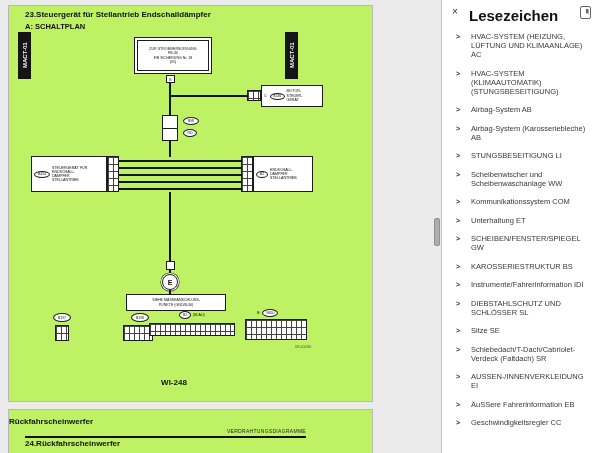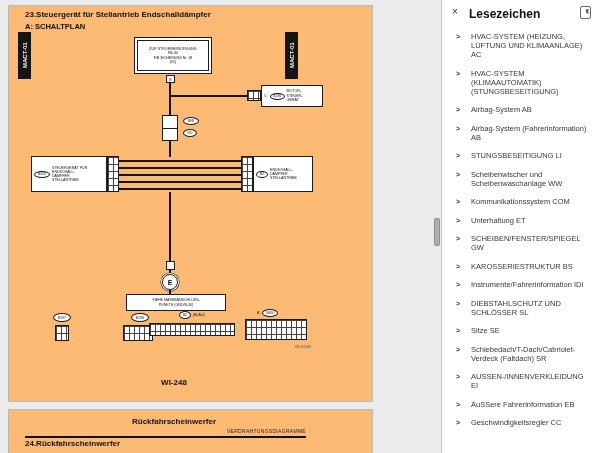--- a/index.html
+++ b/index.html
@@ -1,18 +1,18 @@
 <!DOCTYPE html>
 <html><head>
 <meta charset="utf-8">
 <style>
   html,body{margin:0;padding:0;width:600px;height:453px;overflow:hidden;
     font-family:"Liberation Sans",sans-serif;background:#ebebeb;}
   .viewer{position:absolute;left:0;top:0;width:441px;height:453px;background:#ebebeb;}
-  .page{position:absolute;left:8px;width:365px;background:#fdba74;border:1px solid #b9b9b9;box-sizing:border-box;}
+  .page{position:absolute;left:8px;width:365px;background:#bef264;border:1px solid #b9b9b9;box-sizing:border-box;}
   .page1{top:5px;height:397px;}
   .page2{top:409px;height:44px;border-bottom:none;}
   .abs{position:absolute;}
   .blk{background:#151515;}
   .bx{border:1px solid #1c1c1c;background:#fff;box-sizing:border-box;}
   .t8b{font-size:8px;font-weight:bold;color:#111;white-space:nowrap;}
   .t7b{font-size:7.5px;font-weight:bold;color:#111;white-space:nowrap;}
   .t4{font-size:3.6px;color:#111;line-height:4.4px;}
   .t4c{font-size:3.6px;color:#111;line-height:4.4px;text-align:center;}
   .pre{white-space:pre-line;}
@@ -25,21 +25,21 @@
     repeating-linear-gradient(to bottom,#444 0 0.8px,transparent 0.8px 7px);
     background-color:#fff;box-sizing:border-box;}
   .wire{background:#151515;}
   .scroll-thumb{position:absolute;left:434px;top:218px;width:4px;height:26px;background:#aeaeae;
     border:0.5px solid #8f8f8f;border-radius:2px;}
   
   .panel{position:absolute;left:441px;top:0;width:159px;height:453px;background:#ffffff;
     border-left:1px solid #c6c6c6;box-sizing:border-box;}
   .panel-header{position:absolute;left:0;top:0;width:100%;height:26px;}
   .close{position:absolute;left:10px;top:7px;font-size:10px;color:#333;cursor:pointer;line-height:10px;}
-  .ptitle{position:absolute;left:27px;top:7px;font-size:12px;font-weight:bold;color:#111;}
+  .ptitle{position:absolute;left:27px;top:7px;font-size:15px;font-weight:bold;color:#111;}
   .opt-icon{position:absolute;left:138px;top:6px;width:11px;height:13px;border:1px solid #666;
     border-radius:2px;box-sizing:border-box;}
   .opt-icon:after{content:"";position:absolute;right:1.5px;top:1.5px;width:3px;height:6px;background:#666;
     clip-path:polygon(0 0,100% 0,100% 100%,50% 70%,0 100%);}
   .list{position:absolute;left:0;top:31px;width:159px;display:flex;flex-direction:column;gap:7.5px;}
   .bm{display:flex;align-items:flex-start;padding:1px 6px 1px 14px;cursor:pointer;}
   .chev{width:15px;flex:0 0 15px;font-size:7px;font-weight:bold;color:#2e2e2e;line-height:9px;}
   .bl{width:118px;font-size:7.5px;line-height:9px;color:#383838;}
 </style>
 </head>
@@ -128,21 +128,21 @@
       <span class="oval" style="width:16px;height:8px;">B450</span>
     </div>
     <div class="abs grid" style="left:236px;top:313px;width:62px;height:21px;"></div>
 
     <div class="abs" style="left:286px;top:339px;font-size:3.8px;color:#555;">WI-01080</div>
 
     <div class="abs t8b" style="left:0;top:372px;width:330px;text-align:center;">WI-248</div>
   </div>
 
   <div class="page page2">
-    <div class="abs t8b" style="left:0;top:7px;width:330px;text-align:center;">Rückfahrscheinwerfer</div>
+    <div class="abs t8b" style="left:0;top:7px;width:330px;">Rückfahrscheinwerfer</div>
     <div class="abs" style="left:100px;top:18px;width:197px;text-align:right;font-size:5px;letter-spacing:0.3px;color:#222;">VERDRAHTUNGSDIAGRAMME</div>
     <div class="abs" style="left:16px;top:26px;width:281px;height:2px;background:#111;"></div>
     <div class="abs t8b" style="left:16px;top:29px;">24.Rückfahrscheinwerfer</div>
     <div class="abs t7b" style="left:16px;top:41px;">A:  SCHALTPLAN</div>
   </div>
 
   <div class="scroll-thumb"></div>
 </div>
 
 <aside class="panel">
@@ -159,21 +159,21 @@
     <div class="bm">
         <span class="chev">&gt;</span>
         <span class="bl">HVAC-SYSTEM (KLIMAAUTOMATIK) (STUNGSBESEITIGUNG)</span>
       </div>
     <div class="bm">
         <span class="chev">&gt;</span>
         <span class="bl">Airbag-System AB</span>
       </div>
     <div class="bm">
         <span class="chev">&gt;</span>
-        <span class="bl">Airbag-System (Fahrerinformation) AB</span>
+        <span class="bl">Airbag-System (Karosseriebleche) AB</span>
       </div>
     <div class="bm">
         <span class="chev">&gt;</span>
         <span class="bl">STUNGSBESEITIGUNG LI</span>
       </div>
     <div class="bm">
         <span class="chev">&gt;</span>
         <span class="bl">Scheibenwischer und Scheibenwaschanlage WW</span>
       </div>
     <div class="bm">

